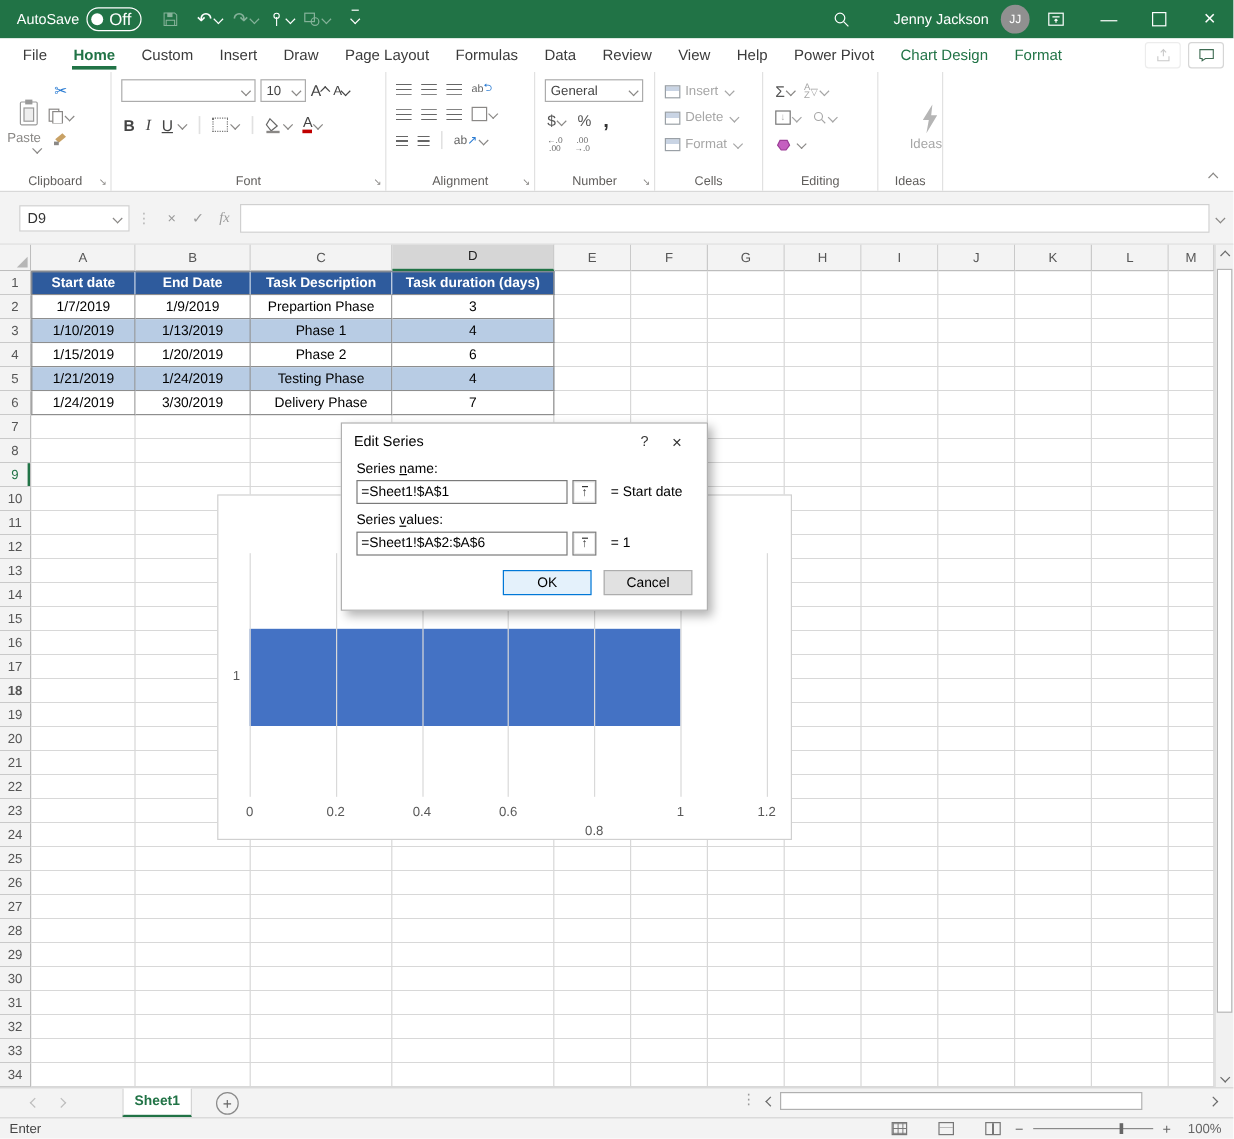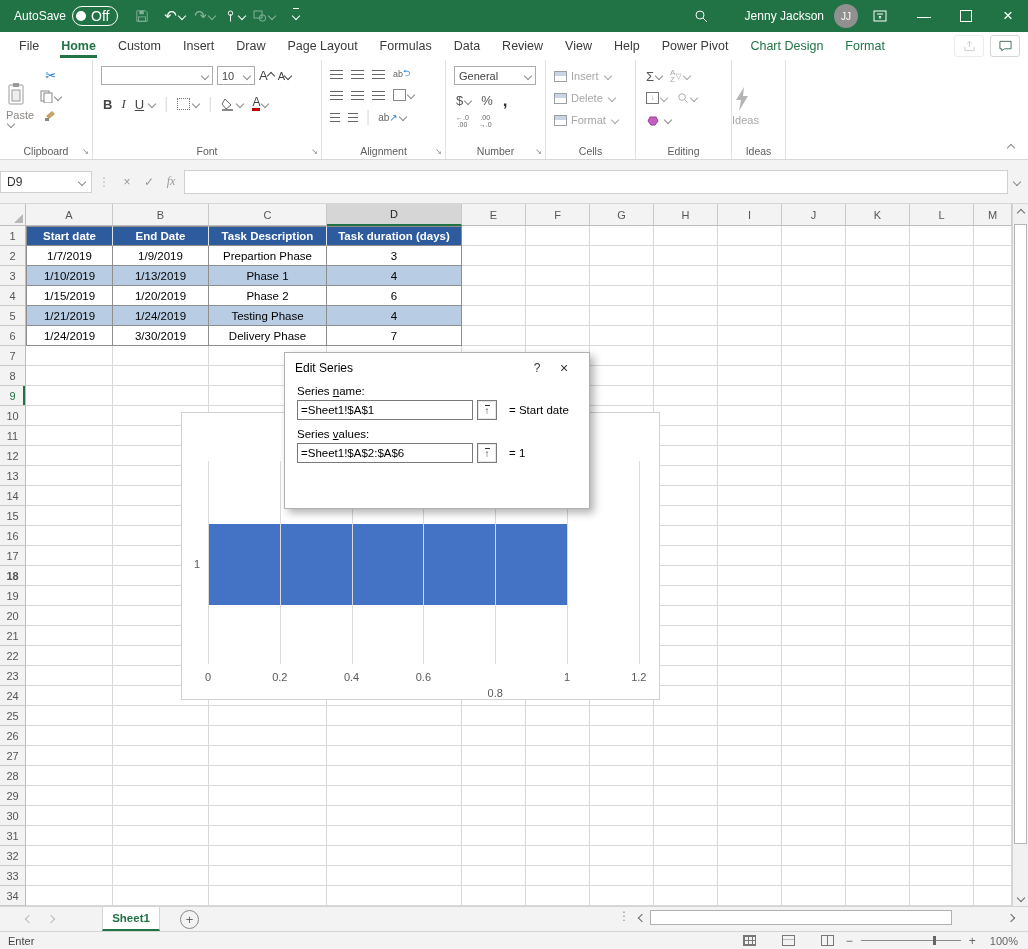--- a/index.html
+++ b/index.html
@@ -47,25 +47,25 @@
          font-size:11px;color:#444;padding:0 4px;box-sizing:border-box;justify-content:space-between;}
   .sicon{display:inline-flex;align-items:center;justify-content:center;}
   .lines{display:inline-block;width:13px;height:9px;
          background:repeating-linear-gradient(to bottom,#666 0 1px,transparent 1px 4px);}
   .lines.sm{width:10px;}
   .dotbox{width:11px;height:10px;border:1px dotted #777;display:inline-block;}
   .tinydec{font-size:7px;line-height:7px;color:#666;text-align:center;}
   .styrow{display:flex;align-items:center;gap:4px;height:22px;font-size:11px;}
   .mini-grid{width:13px;height:11px;border:1px solid #9aa0a6;box-sizing:border-box;
              background:linear-gradient(#c9d4e4 0 4px,#fff 4px);}
-  .bigbtn{display:flex;flex-direction:column;align-items:flex-start;justify-content:center;height:80px;}
+  .bigbtn{display:flex;flex-direction:column;align-items:flex-end;justify-content:center;height:80px;}
   
   #fbar{position:absolute;left:0;top:160px;width:1028px;height:44px;background:#f3f3f3;
         border-bottom:1px solid #d6d6d6;box-sizing:border-box;display:flex;align-items:center;font-size:12px;}
-  .namebox{width:92px;height:22px;background:#fff;border:1px solid #d0d0d0;margin-left:0;display:flex;
+  .namebox{width:92px;height:22px;background:#fff;border:1px solid #d0d0d0;margin-left:16px;display:flex;
            align-items:center;padding:0 6px;box-sizing:border-box;color:#333;justify-content:space-between;}
   .fbtn{width:22px;text-align:center;color:#9a9a9a;font-size:12px;}
   #formula-input{flex:1;height:22px;background:#fff;border:1px solid #d0d0d0;margin:0 4px 0 2px;}
   
   #sheet{position:absolute;left:0;top:204px;width:1028px;height:702px;background:#fff;}
   #corner{position:absolute;left:0;top:0;width:26px;height:22px;background:#f3f3f3;
           border-right:1px solid #bdbdbd;border-bottom:1px solid #bdbdbd;box-sizing:border-box;}
   #corner::after{content:"";position:absolute;right:2px;bottom:2px;border-left:9px solid transparent;
                  border-bottom:9px solid #b6b6b6;}
   .colh{position:absolute;top:0;height:22px;background:#f3f3f3;border-right:1px solid #c9c9c9;
@@ -604,20 +604,24 @@
   <div class="dlg-label" style="margin-top:8px">
     <span>Series </span><span class="mn">v</span><span>alues:</span>
   </div>
   <div class="dlg-row">
     <input class="dlg-input" value="=Sheet1!$A$2:$A$6" style="">
     <span class="rangebtn">
         <span class="rangeic">↑</span>
       </span>
     <span class="dlg-res">= 1</span>
   </div>
+  <div id="dlg-foot">
+    <span class="btn ok">OK</span>
+    <span class="btn cancel">Cancel</span>
+  </div>
 </div>
 
 <div id="sheetbar">
   <span class="navchev" style="margin-left:18px">
       <span class="chev left" style="margin:0"></span>
     </span>
   <span class="navchev">
       <span class="chev right" style="margin:0"></span>
     </span>
   <span id="tab-sheet1">Sheet1</span>

